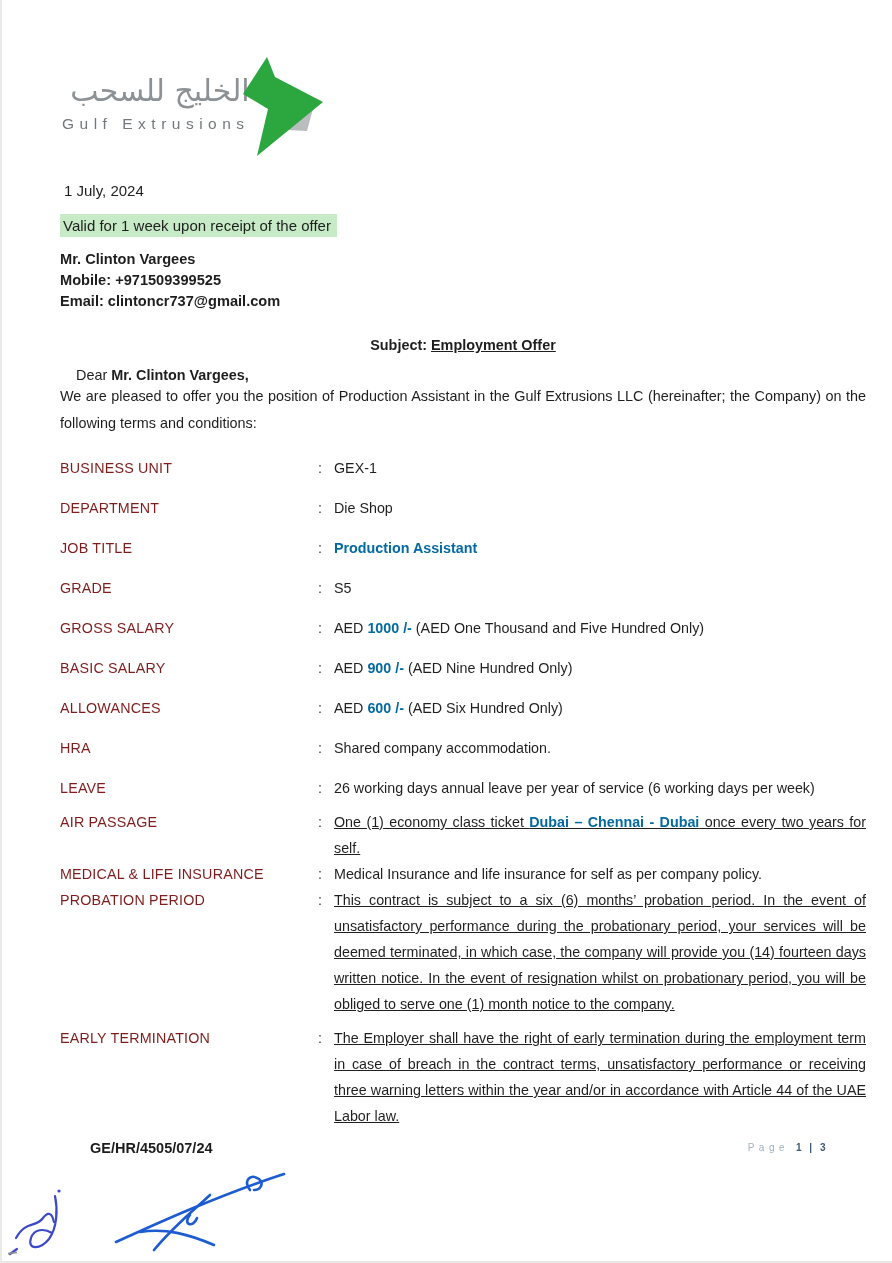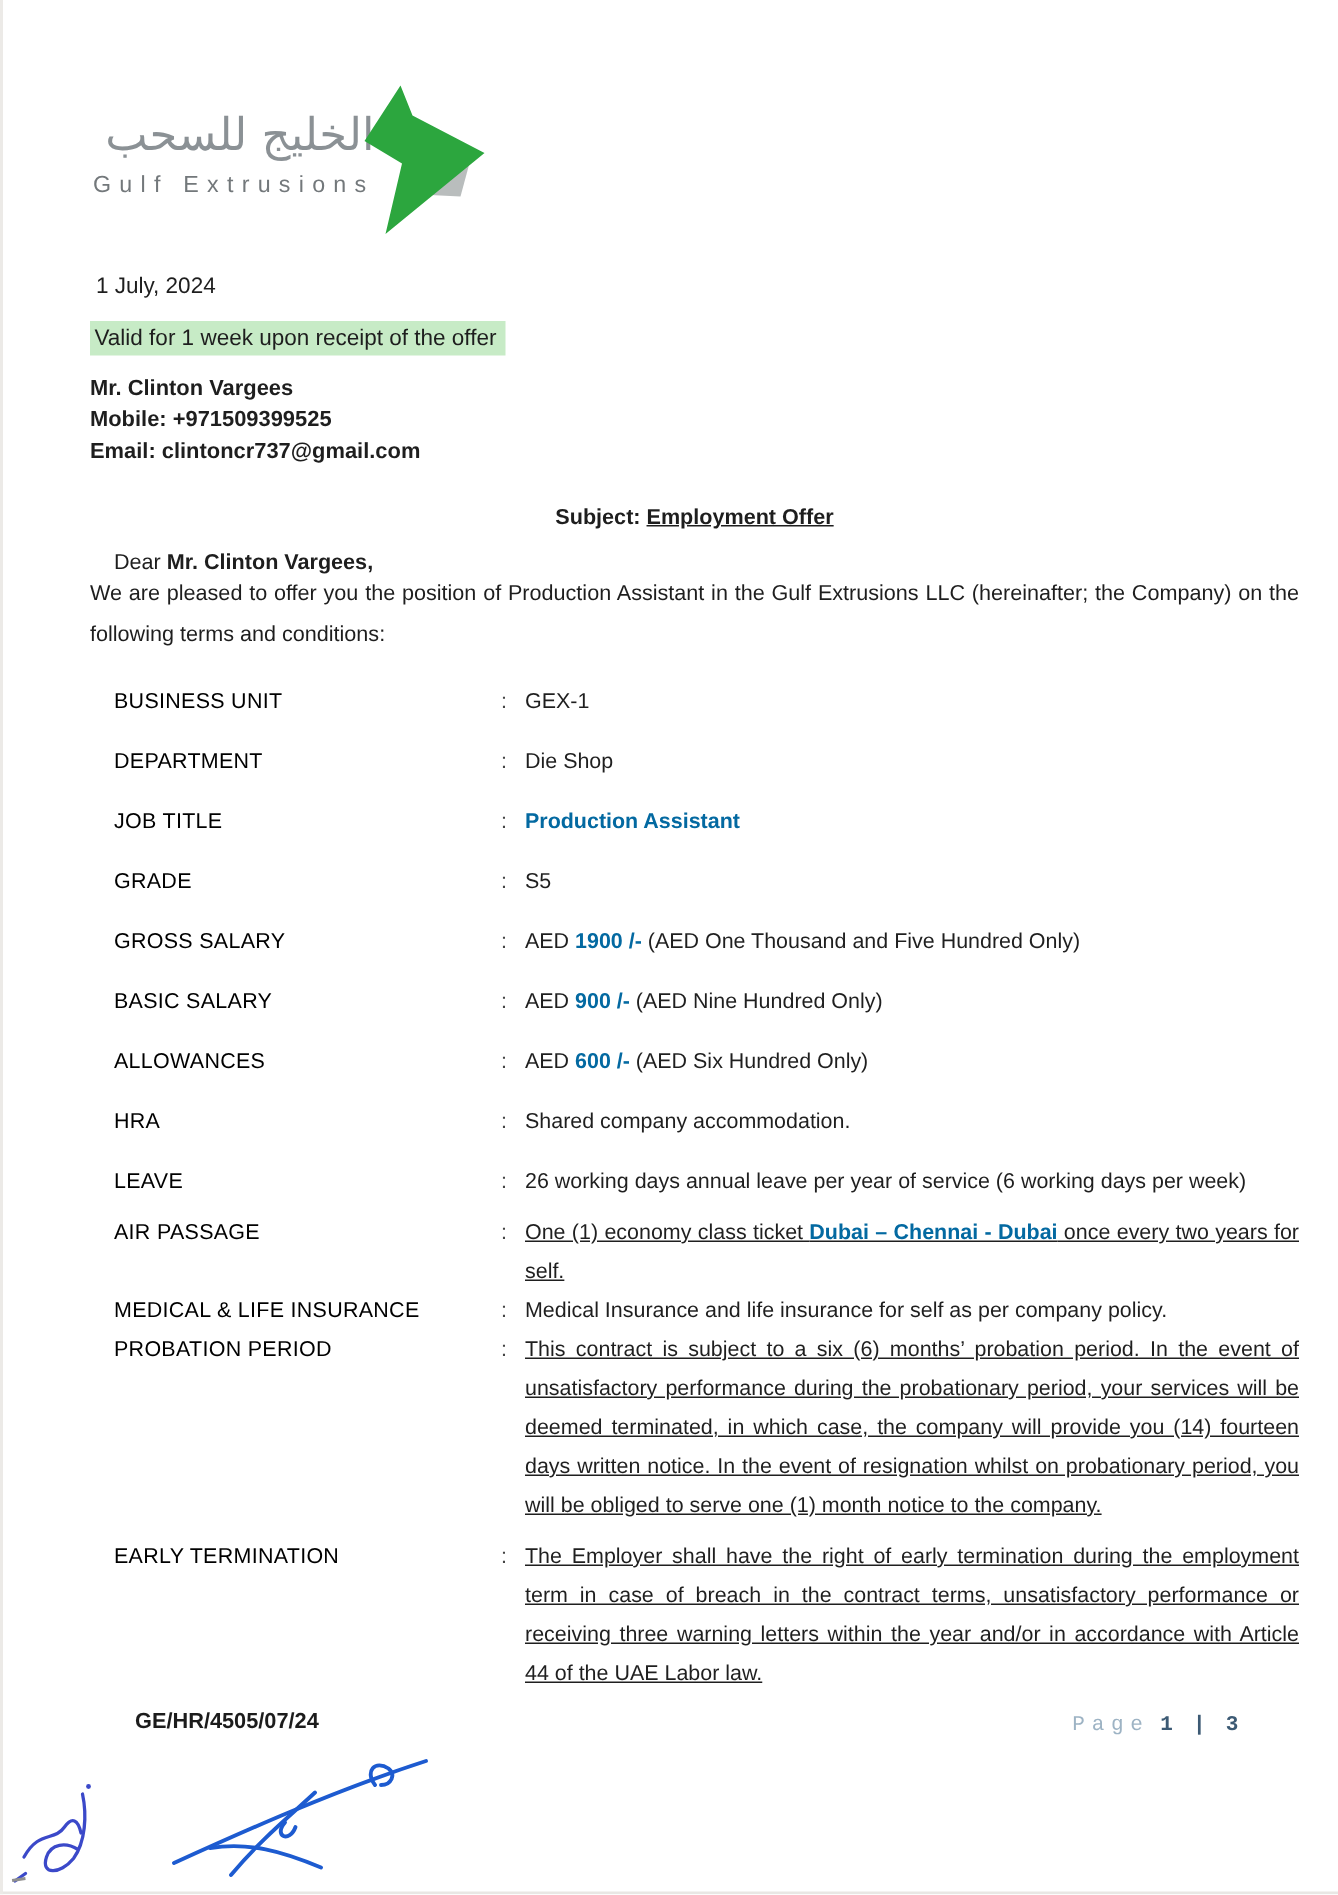--- a/index.html
+++ b/index.html
@@ -58,40 +58,39 @@
   .subject-title { text-decoration: underline; }
   .greeting-line { margin-top: 14px; font-size: 14.4px; margin-left: 16px; }
   .greeting-name { font-weight: bold; }
   .intro-par { font-size: 14.4px; line-height: 27px; text-align: justify; }
 
   
   .terms { margin-top: 18px; }
   .trow { display: flex; align-items: flex-start; font-size: 14.3px; margin-bottom: 14px; }
   .trow.gap-none { margin-bottom: 0; }
   .trow.gap-sm { margin-bottom: 8px; }
-  .tlabel { flex: 0 0 258px; line-height: 26px; letter-spacing: 0.2px; color: #000000; margin-left: 16px; }
+  .tlabel { flex: 0 0 258px; line-height: 26px; letter-spacing: 0.2px; color: #7f1d1d; }
   .tcolon { flex: 0 0 16px; line-height: 26px; color: #444; }
   .tvalue { flex: 1 1 auto; line-height: 26px; color: #1f1f1f; }
   .tvalue.just { text-align: justify; text-decoration: underline; }
   .tvalue b { color: #0369a1; }
 
   
   .footer-ref {
     position: absolute;
     left: 88px; top: 1140px;
     font-size: 14.5px;
     font-weight: 600;
     color: #1c1c1c;
   }
   .footer-page {
     position: absolute;
     right: 64px; top: 1142px;
-    font-size: 14px;
+    font-size: 10px;
     white-space: nowrap;
-    font-family: Liberation Mono, monospace;
   }
   .footer-page-label { color: #9db3c4; letter-spacing: 4.5px; font-weight: 400; }
   .footer-page-value { color: #3c5a74; letter-spacing: 2.5px; font-weight: 700; margin-left: 7px; }
 
   
   .sig-a { position: absolute; left: 4px; top: 1176px; }
   .sig-b { position: absolute; left: 98px; top: 1168px; }
   .scan-dash {
     position: absolute;
     left: 6px; top: 1252px;
@@ -162,21 +161,21 @@
 
       <div class="trow">
         <div class="tlabel">GRADE</div>
         <div class="tcolon">:</div>
         <div class="tvalue"><span>S5</span><b></b><span></span></div>
       </div>
 
       <div class="trow">
         <div class="tlabel">GROSS SALARY</div>
         <div class="tcolon">:</div>
-        <div class="tvalue"><span>AED </span><b>1900 /-</b><span> (AED One Thousand and Five Hundred Only)</span></div>
+        <div class="tvalue"><span>AED </span><b>1000 /-</b><span> (AED One Thousand and Five Hundred Only)</span></div>
       </div>
 
       <div class="trow">
         <div class="tlabel">BASIC SALARY</div>
         <div class="tcolon">:</div>
         <div class="tvalue"><span>AED </span><b>900 /-</b><span> (AED Nine Hundred Only)</span></div>
       </div>
 
       <div class="trow">
         <div class="tlabel">ALLOWANCES</div>

